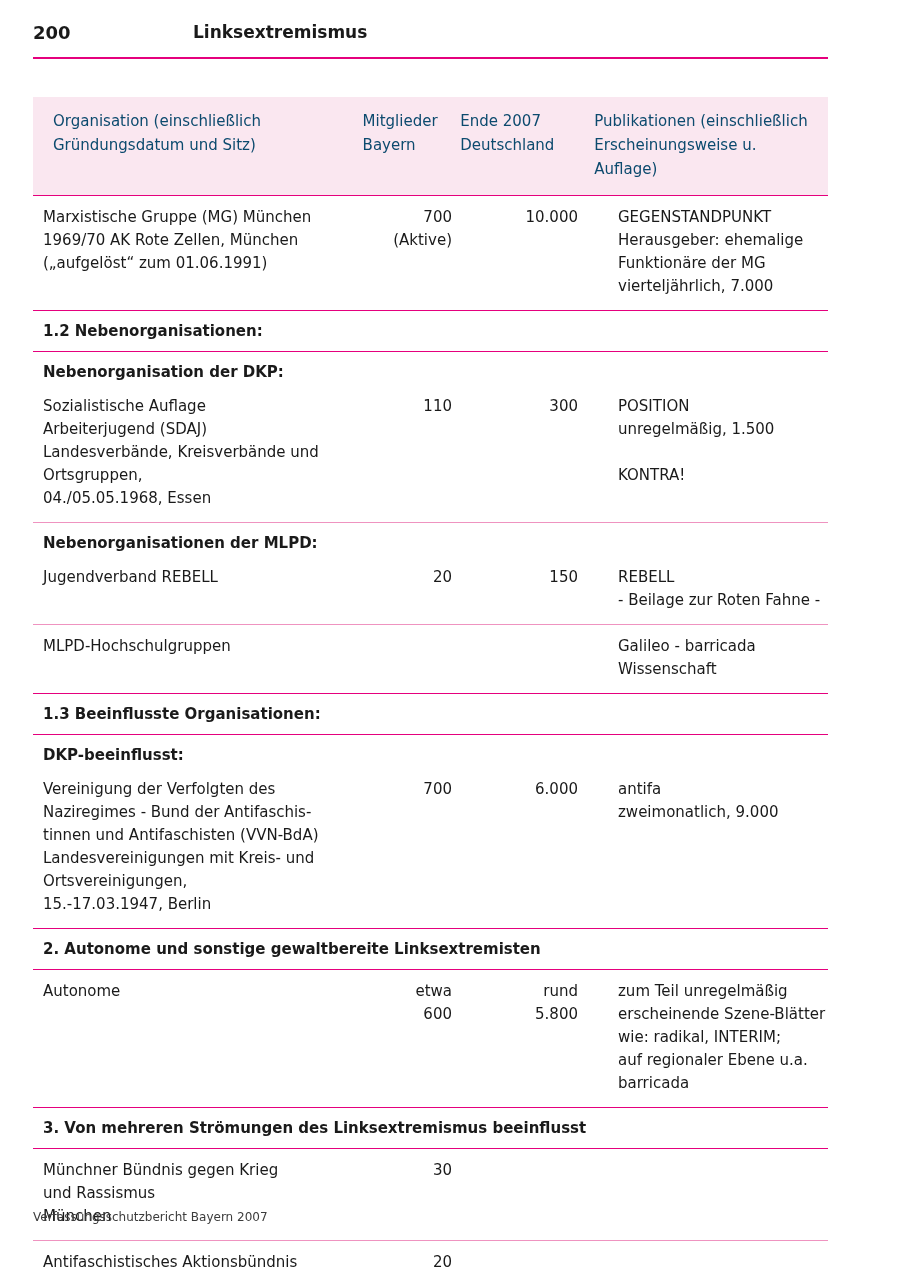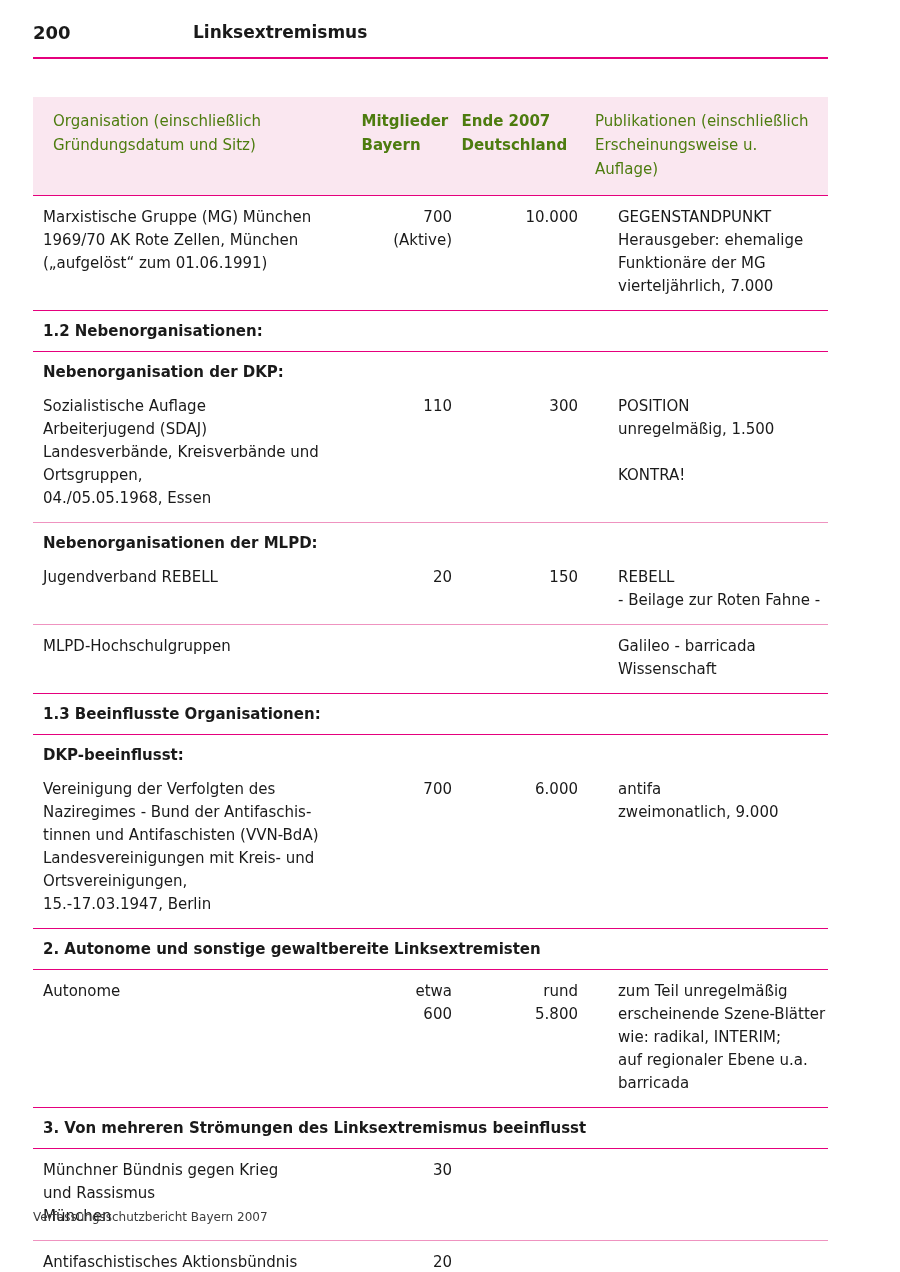--- a/index.html
+++ b/index.html
@@ -89,27 +89,26 @@
     width: 245px;
     padding-left: 20px;
     box-sizing: border-box;
   }
   .thead .c-org,
   .thead .c-bay,
   .thead .c-de,
   .thead .c-pub {
     font-size: 15px;
     line-height: 24px;
-    color: #4d7c0f;
+    color: #0c4a6e;
   }
   .thead .c-bay,
   .thead .c-de {
     text-align: left;
     padding-left: 8px;
-    font-weight: bold;
   }
   .thead .c-de {
     width: 130px;
   }
   .thead .c-bay {
     width: 100px;
   }
   .thead .c-pub {
     width: 245px;
     padding-left: 15px;

